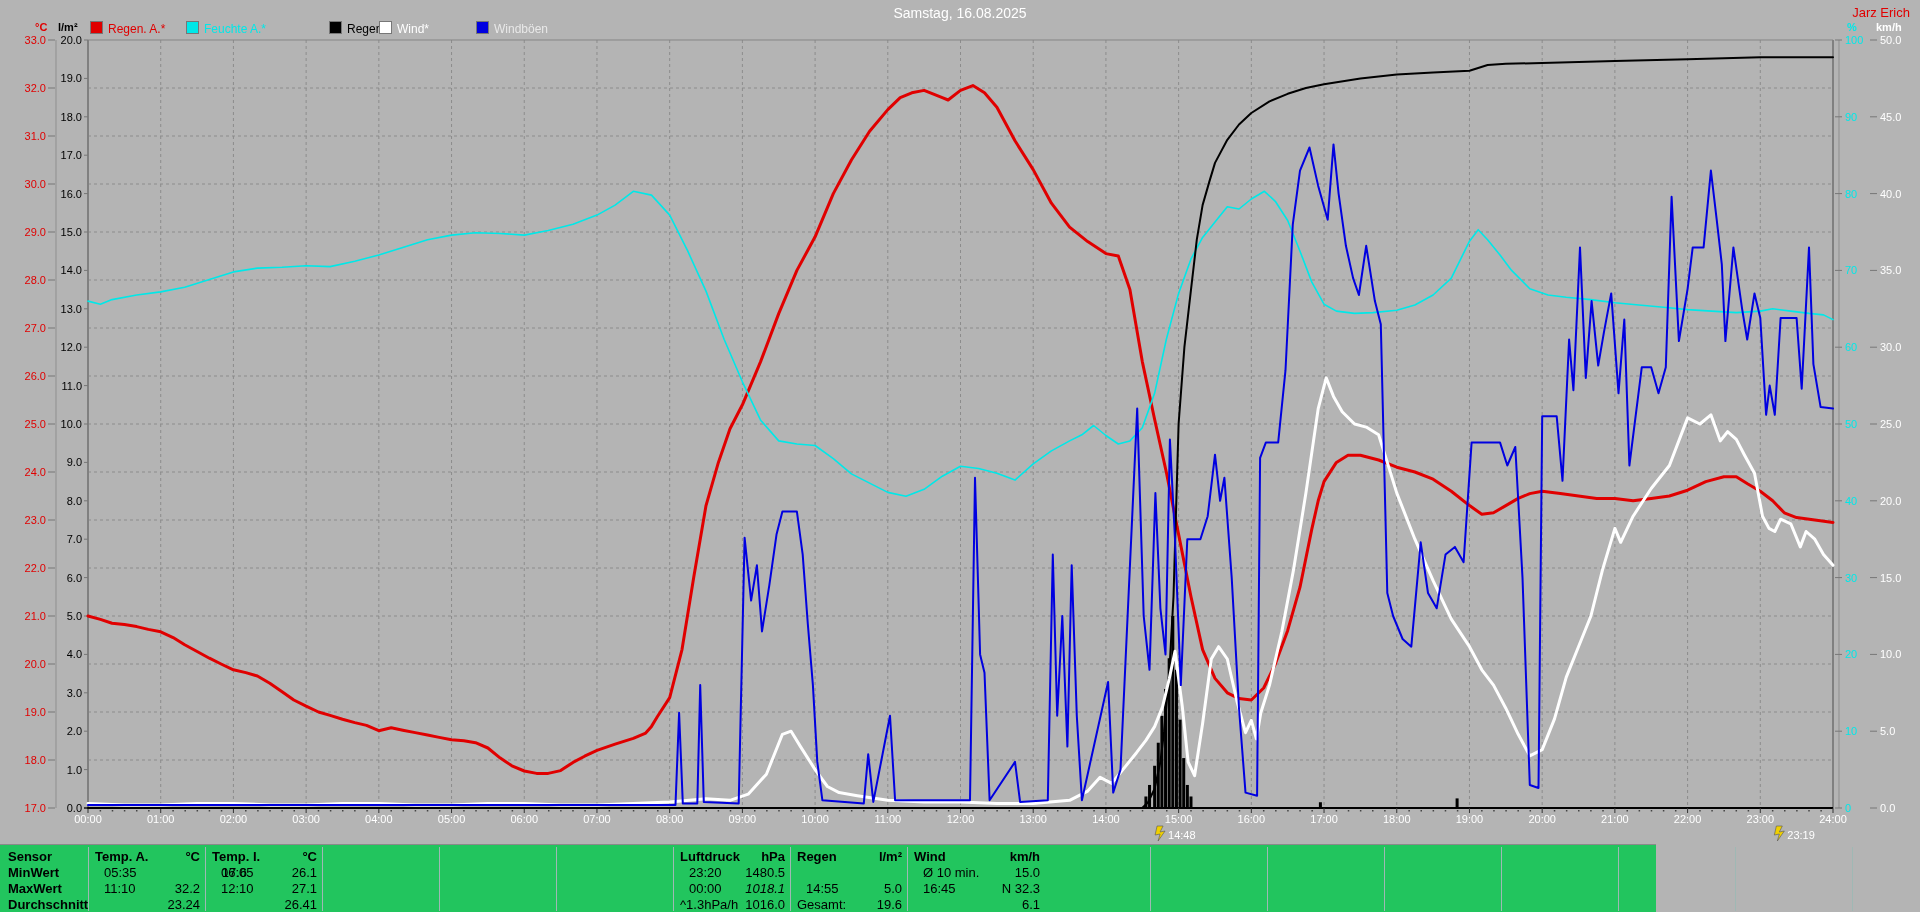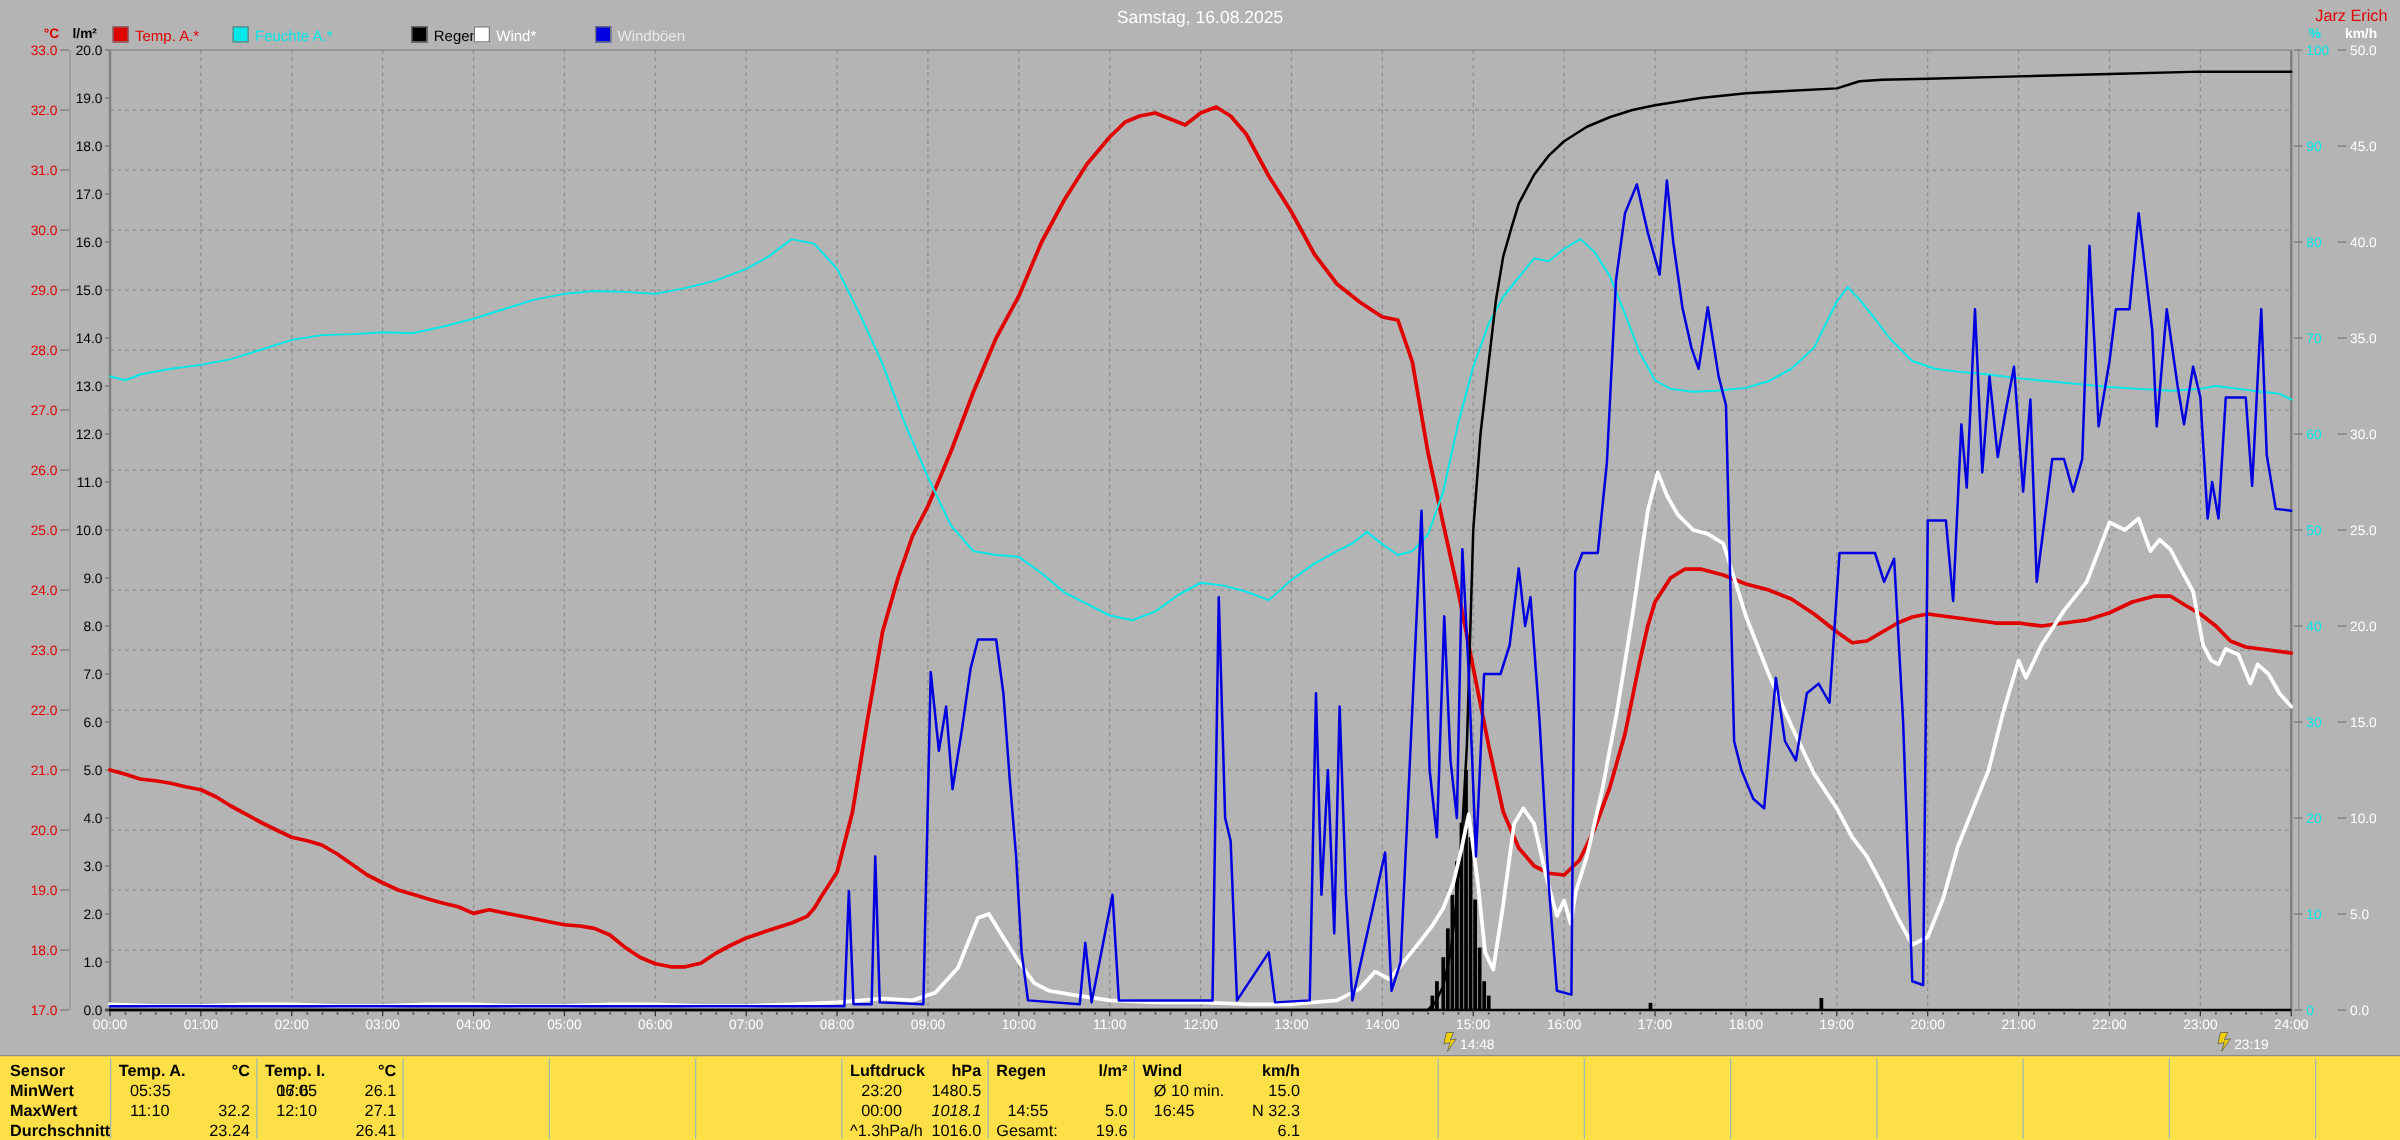--- a/index.html
+++ b/index.html
@@ -5,41 +5,41 @@
   html,body{margin:0;padding:0;background:#b4b4b4;}
   #app{position:relative;width:1920px;height:912px;background:#b4b4b4;overflow:hidden;
        font-family:"Liberation Sans","DejaVu Sans",sans-serif;-webkit-font-smoothing:none;}
   .abs{position:absolute;}
   #title{top:5px;left:0;width:1920px;text-align:center;color:#ffffff;font-size:14px;}
   #author{top:5px;right:10px;color:#e00000;font-size:13px;text-align:right;}
   .axis-unit{font-size:11px;font-weight:bold;}
   #legend{top:21px;left:0;height:14px;}
   .leg-item{position:absolute;top:0;height:13px;white-space:nowrap;font-size:12px;}
   .leg-swatch{display:inline-block;width:11px;height:11px;vertical-align:-1px;margin-right:5px;border:1px solid #777;}
-  #panel{top:844px;left:0;width:1920px;height:68px;background:#fde047;border-top:1px solid #8a8a8a;font-size:13px;color:#000;}
+  #panel{top:844px;left:0;width:1656px;height:68px;background:#22c55e;border-top:1px solid #8a8a8a;font-size:13px;color:#000;}
   .pcell{position:absolute;white-space:nowrap;}
   .psep{position:absolute;top:2px;bottom:2px;width:1px;background:#9fb8b4;}
   .bold{font-weight:bold;}
   .rt{text-align:right;}
   svg text{font-family:"Liberation Sans","DejaVu Sans",sans-serif;}
 </style>
 </head>
 <body>
 
 <div id="app">
   <div id="title" class="abs">Samstag, 16.08.2025</div>
   <div id="author" class="abs">Jarz Erich</div>
 
   <div class="abs axis-unit" style="top:21px;left:35px;color:#e00000;">°C</div>
   <div class="abs axis-unit" style="top:21px;left:58px;color:#000;">l/m²</div>
   <div class="abs axis-unit" style="top:21px;left:1847px;color:#00e8e8;">%</div>
   <div class="abs axis-unit" style="top:21px;left:1876px;color:#fff;">km/h</div>
 
   <div id="legend" class="abs">
-      <div class="leg-item" style="left: 90px;"><span class="leg-swatch" style="background: rgb(224, 0, 0);"></span><span style="color: rgb(224, 0, 0);">Temp. A.*</span></div>
+      <div class="leg-item" style="left: 90px;"><span class="leg-swatch" style="background: rgb(224, 0, 0);"></span><span style="color: rgb(224, 0, 0);">Regen. A.*</span></div>
       <div class="leg-item" style="left: 186px;"><span class="leg-swatch" style="background: rgb(0, 232, 232);"></span><span style="color: rgb(0, 232, 232);">Feuchte A.*</span></div>
       <div class="leg-item" style="left: 297px; padding-left: 32px;"><span class="leg-swatch" style="background: rgb(0, 0, 0);"></span><span style="color: rgb(0, 0, 0);">Regen*</span></div>
       <div class="leg-item" style="left: 379px;"><span class="leg-swatch" style="background: rgb(255, 255, 255);"></span><span style="color: rgb(255, 255, 255);">Wind*</span></div>
       <div class="leg-item" style="left: 476px;"><span class="leg-swatch" style="background: rgb(0, 0, 224);"></span><span style="color: rgb(232, 232, 232); text-align: center;">Windböen</span></div>
     </div>
 
   <svg id="chart" class="abs" style="top:0;left:0;" width="1920" height="844">
       <g>
         <line x1="160.70833333333331" y1="40" x2="160.70833333333331" y2="808" stroke="#8c8c8c" stroke-width="1" stroke-dasharray="3,3"></line>
         <line x1="233.41666666666666" y1="40" x2="233.41666666666666" y2="808" stroke="#8c8c8c" stroke-width="1" stroke-dasharray="3,3"></line>

